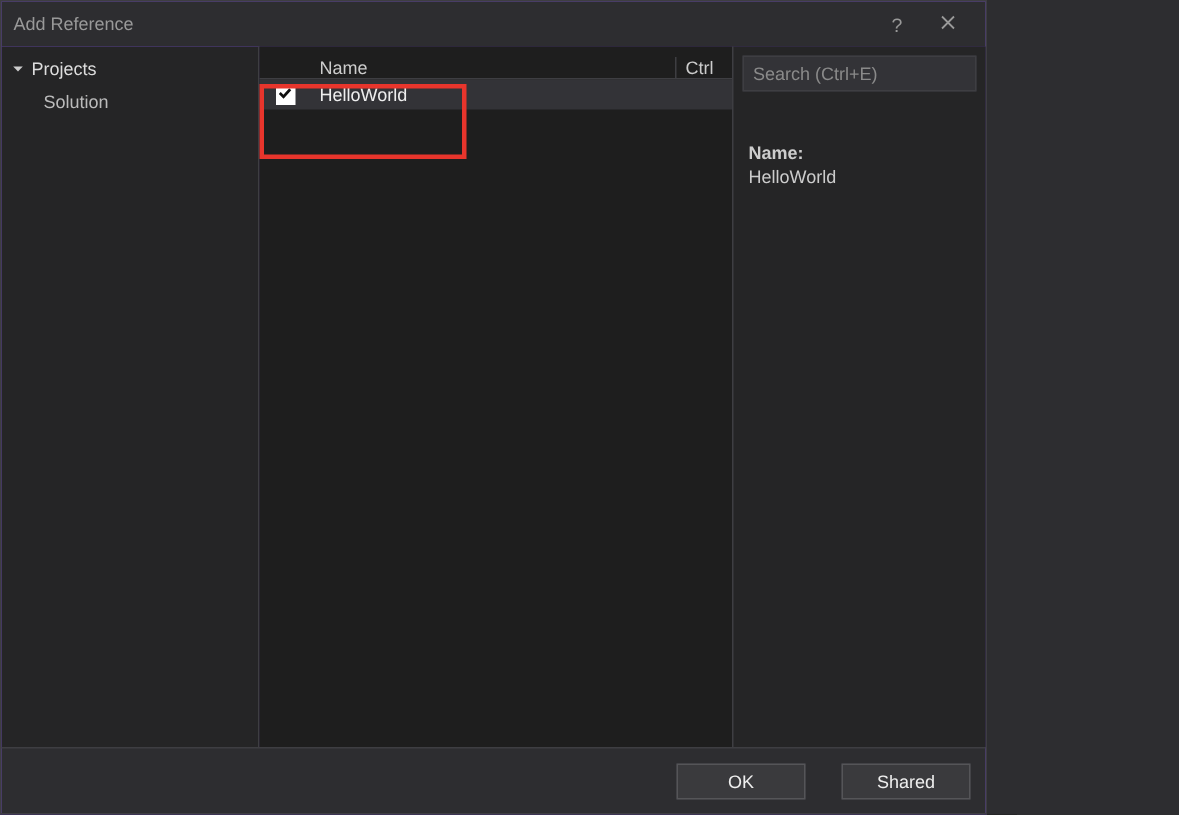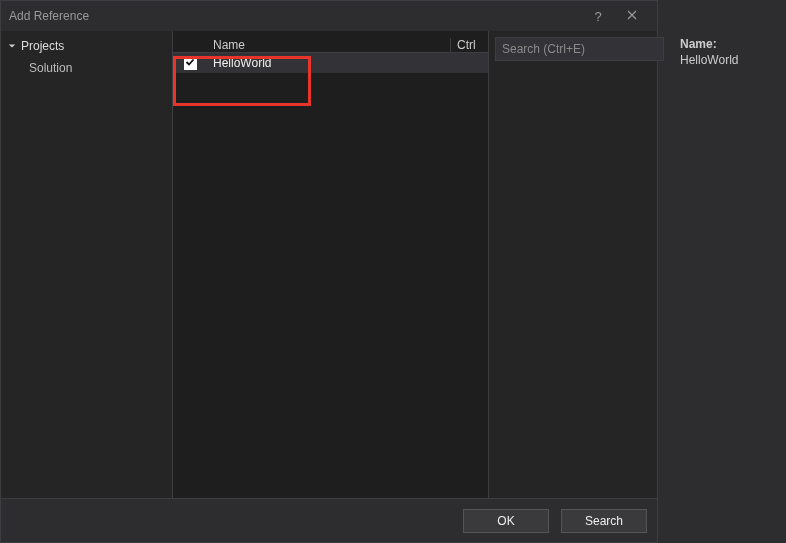--- a/index.html
+++ b/index.html
@@ -118,48 +118,48 @@
     position: absolute;
     border: 3px solid #e8352c;
     pointer-events: none;
   }
 
   .right-panel {
     width: 169px;
     background: #252526;
     border-left: 1px solid #3e3e42;
     display: flex;
-    flex-direction: row;
+    flex-direction: column;
   }
   .search-row {
     height: 24px;
     margin: 6px 6px 4px 6px;
     background: #333337;
     display:flex; align-items:center;
     border: 1px solid #3e3e42;
   }
   .search-input {
     flex:1; background: transparent; border: none; outline: none;
     color: #cccccc; font-size: 12px; padding: 0 6px;
   }
   .search-input::placeholder { color: #8a8a8a; }
   .detail {
     padding: 6px 10px 0 10px;
     color: #cccccc;
   }
-  .detail-label { font-weight: 700; }
+  .detail-label { font-weight: 700; margin-top: 24px; }
   .detail-value { margin-top: 2px; }
 
   .footer {
     height: 44px;
     border-top: 1px solid #3e3e42;
     display:flex;
     align-items:center;
     justify-content:flex-end;
-    gap: 12px;
+    gap: 24px;
     padding-right: 10px;
     background: #2d2d30;
   }
   .btn {
     width: 86px; height: 24px;
     background: #3a3a3d;
     border: 1px solid #555558;
     color: #eeeeee;
     display:flex; align-items:center; justify-content:center;
     font-size: 12px;
@@ -243,17 +243,17 @@
     </div>
 
     <div class="highlight-box" id="highlight" style="left: 172px; top: 25px; width: 138px; height: 50px;"></div>
   </div>
 
   <div class="footer">
     <div class="btn">
       <span>OK</span>
     </div>
     <div class="btn">
-      <span>Search</span>
+      <span>Shared</span>
     </div>
   </div>
 
 </div>
 
 </body></html>

